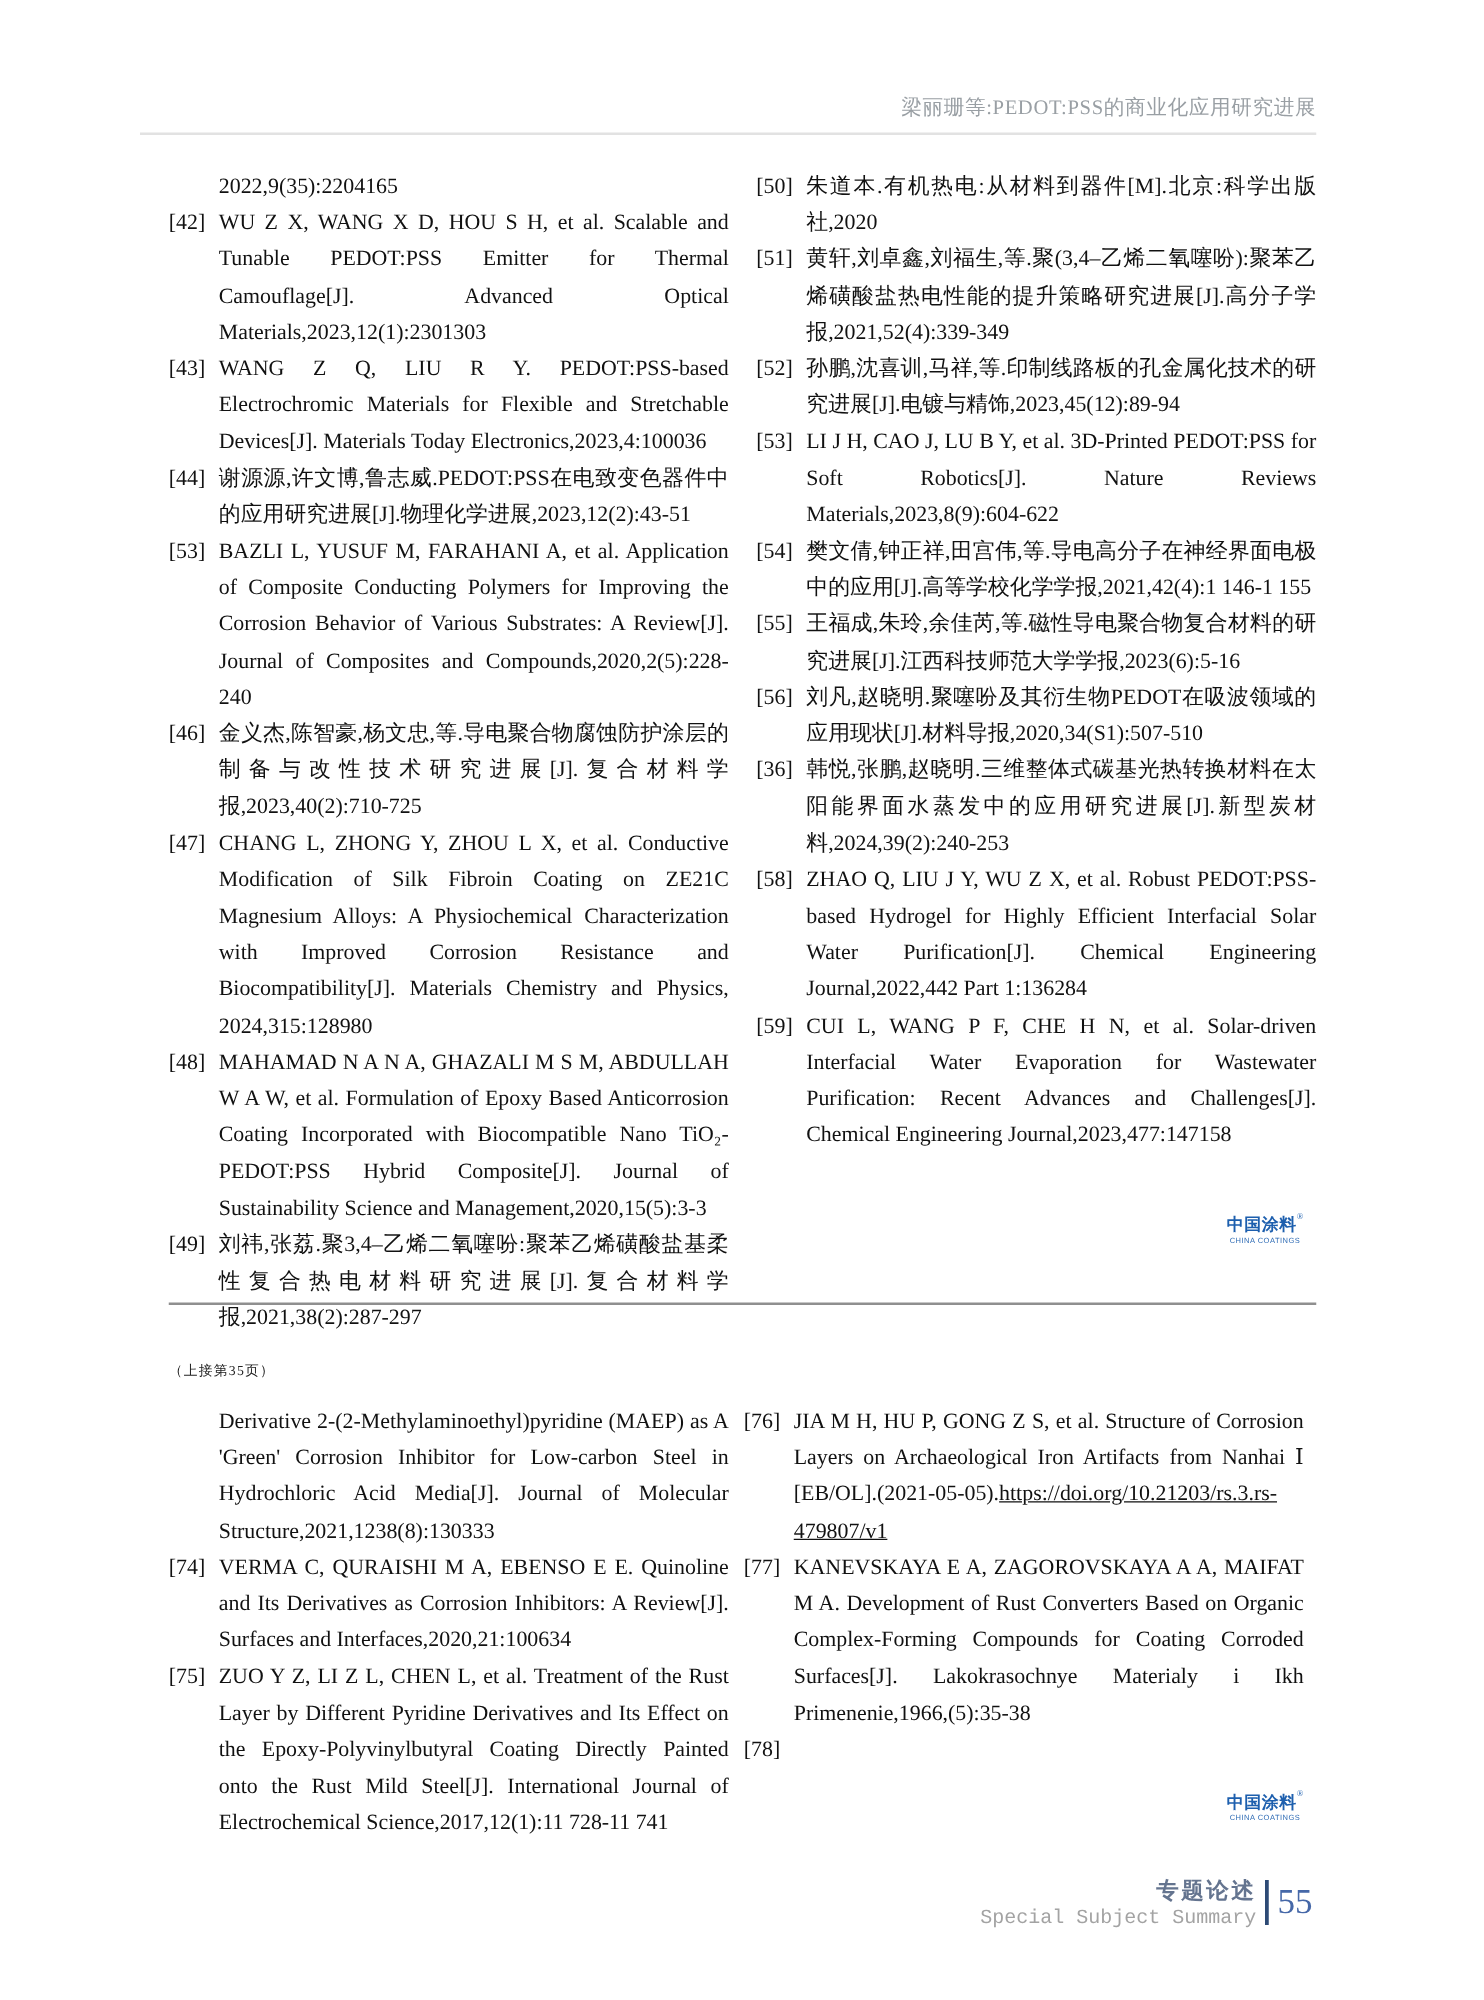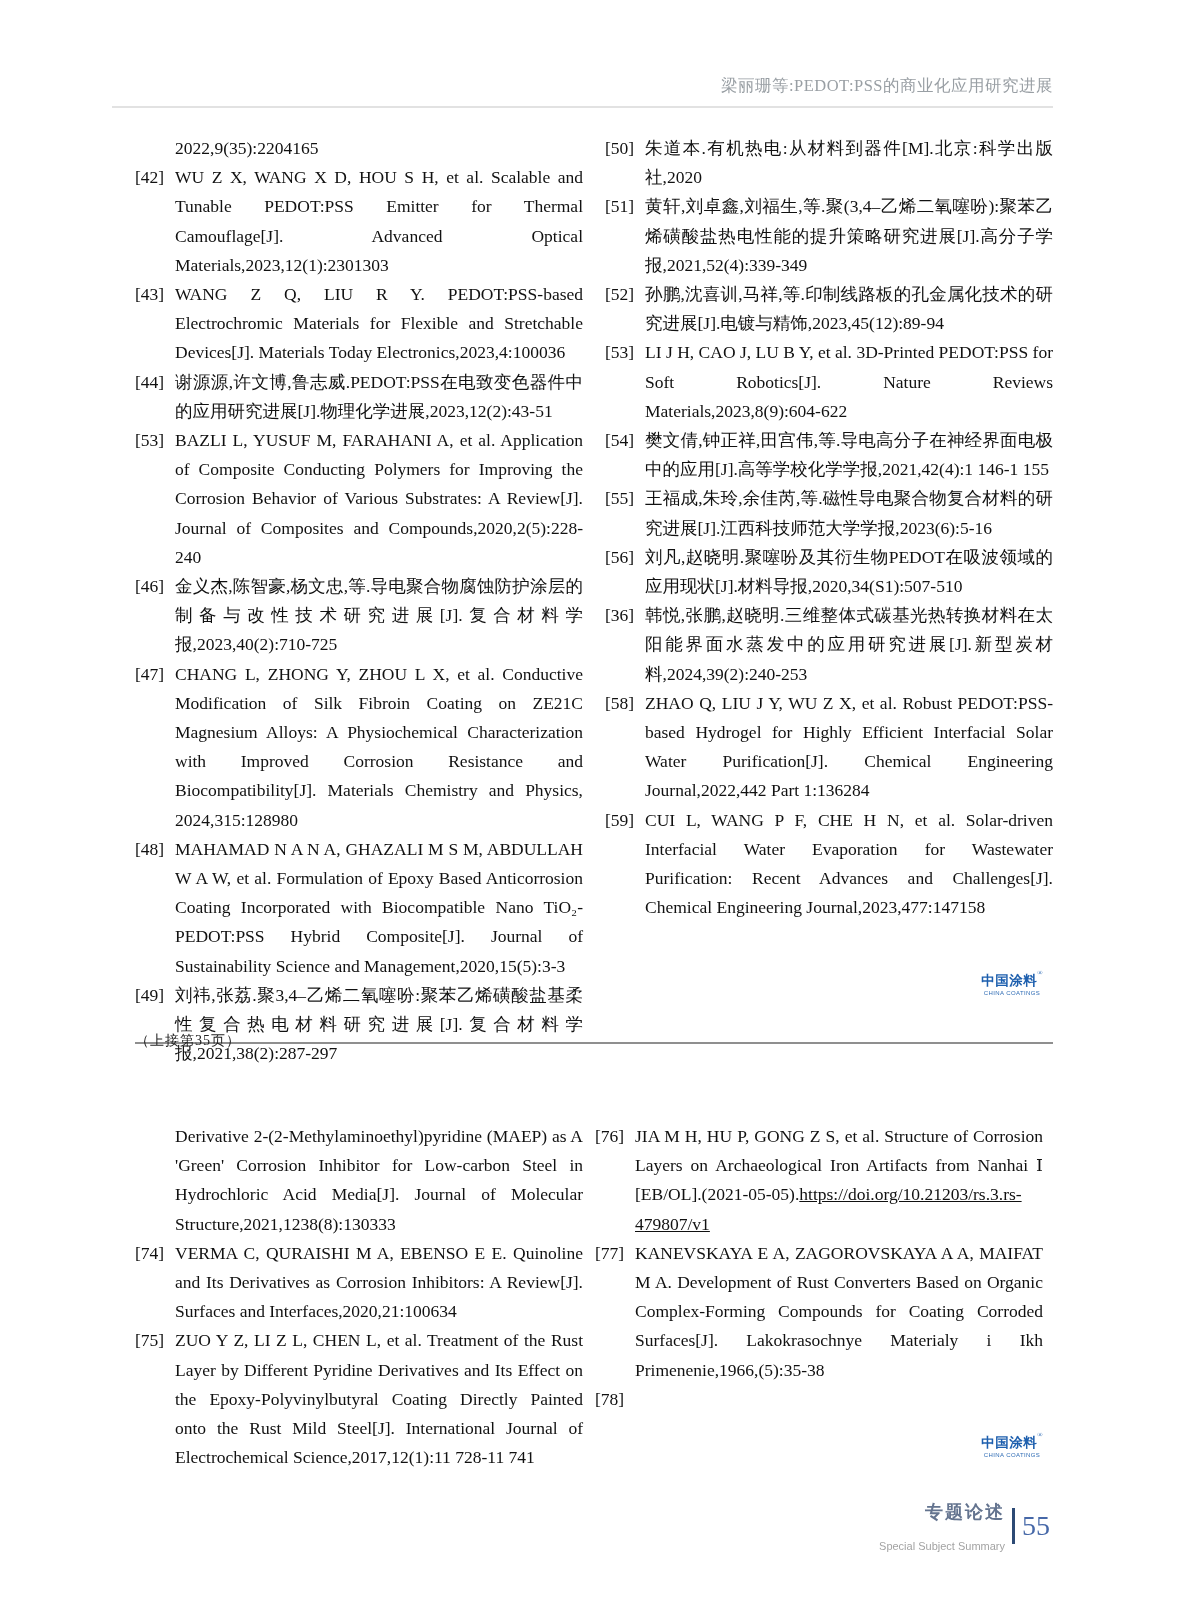--- a/index.html
+++ b/index.html
@@ -39,22 +39,22 @@
   .ref .ref-label{
     position:absolute;left:0;top:0;width:40px;text-align:left;
   }
   .ref .ref-url{text-decoration:underline;}
   
   .mid-rule{
     position:absolute;top:1042px;left:135px;width:918px;height:2px;
     background:#8f8f8f;
   }
   .cont-note{
-    position:absolute;top:1032px;left:135px;
-    font-size:14px;color:#222;letter-spacing:1px;
+    position:absolute;top:1089px;left:135px;
+    font-size:11px;color:#222;letter-spacing:1px;
   }
   
   .cc-logo{
     position:absolute;width:80px;text-align:center;
     color:#1d5fae;line-height:1;
   }
   .cc-logo.first{top:972px;left:972px;}
   .cc-logo.second{top:1434px;left:972px;}
   .cc-cn{
     font-size:13.5px;font-weight:bold;letter-spacing:.5px;
@@ -73,22 +73,22 @@
   .footer{
     position:absolute;top:1500px;right:137px;
     display:flex;align-items:center;
   }
   .footer-text{text-align:right;margin-right:7px;}
   .footer-cn{
     font-size:18px;font-weight:bold;color:#64748f;letter-spacing:2px;
     font-family:"Liberation Sans","DejaVu Sans",sans-serif;
   }
   .footer-en{
-    font-size:11px;color:#a3a3a3;margin-top:16px;
-    font-family:Liberation Sans, sans-serif;
+    font-size:16px;color:#a3a3a3;margin-top:1px;
+    font-family:Liberation Mono, monospace;
   }
   .footer-bar{
     width:3px;height:36px;background:#2d4a75;margin-right:7px;
   }
   .footer-page{
     font-size:28px;color:#4668a8;
     font-family:"Liberation Serif","DejaVu Serif",serif;
   }
 </style>
 </head>

